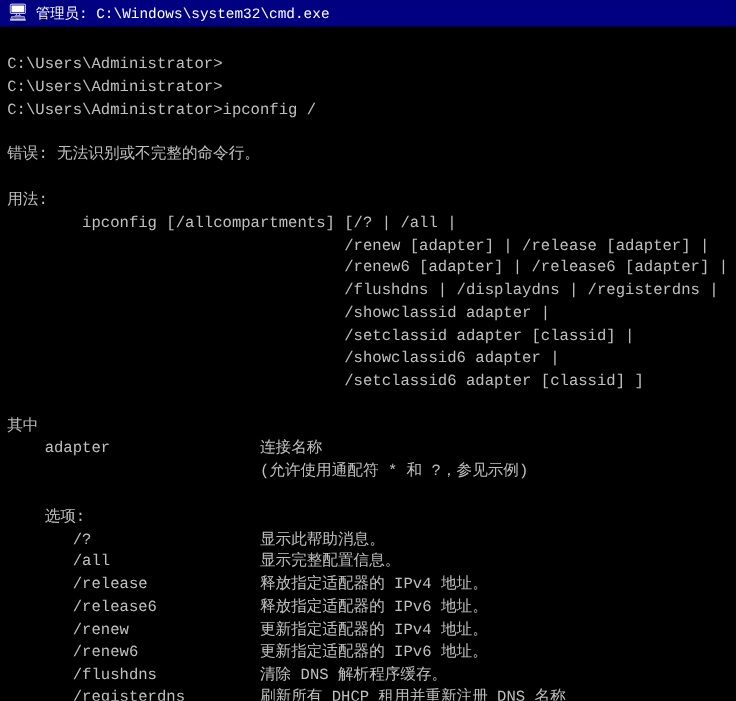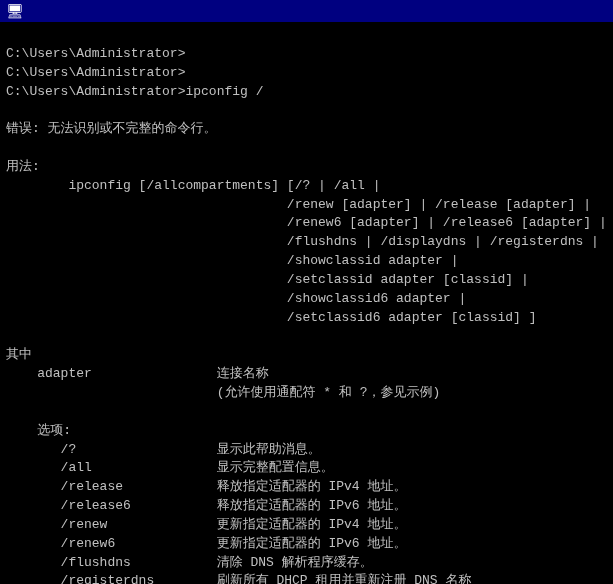--- a/index.html
+++ b/index.html
@@ -40,16 +40,17 @@
     .line {
       display: block;
       white-space: pre;
     }
   </style>
 </head>
 <body>
 
 <div class="title-bar">
   <span class="title-bar-icon">🖥</span>
+  <span class="title-text">管理员: C:\Windows\system32\cmd.exe</span>
 </div>
 
 <div class="terminal-body" id="terminal-body">
 <span class="line">C:\Users\Administrator&gt;</span><span class="line">C:\Users\Administrator&gt;</span><span class="line">C:\Users\Administrator&gt;ipconfig /</span><span class="line">&nbsp;</span><span class="line">错误: 无法识别或不完整的命令行。</span><span class="line">&nbsp;</span><span class="line">用法:</span><span class="line">        ipconfig [/allcompartments] [/? | /all |</span><span class="line">                                    /renew [adapter] | /release [adapter] |</span><span class="line">                                    /renew6 [adapter] | /release6 [adapter] |</span><span class="line">                                    /flushdns | /displaydns | /registerdns |</span><span class="line">                                    /showclassid adapter |</span><span class="line">                                    /setclassid adapter [classid] |</span><span class="line">                                    /showclassid6 adapter |</span><span class="line">                                    /setclassid6 adapter [classid] ]</span><span class="line">&nbsp;</span><span class="line">其中</span><span class="line">    adapter                连接名称</span><span class="line">                           (允许使用通配符 * 和 ?，参见示例)</span><span class="line">&nbsp;</span><span class="line">    选项:</span><span class="line">       /?                  显示此帮助消息。</span><span class="line">       /all                显示完整配置信息。</span><span class="line">       /release            释放指定适配器的 IPv4 地址。</span><span class="line">       /release6           释放指定适配器的 IPv6 地址。</span><span class="line">       /renew              更新指定适配器的 IPv4 地址。</span><span class="line">       /renew6             更新指定适配器的 IPv6 地址。</span><span class="line">       /flushdns           清除 DNS 解析程序缓存。</span><span class="line">       /registerdns        刷新所有 DHCP 租用并重新注册 DNS 名称</span></div>
 
 </body></html>

